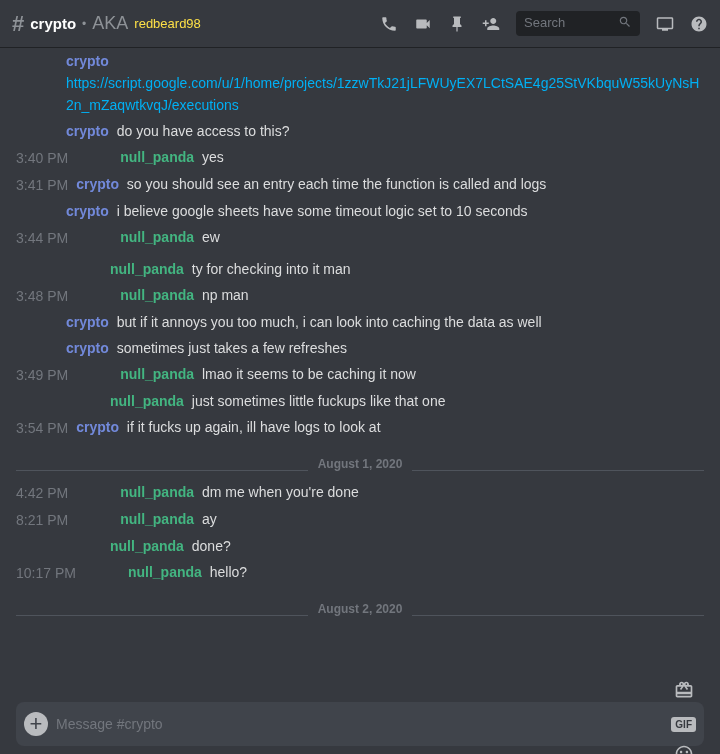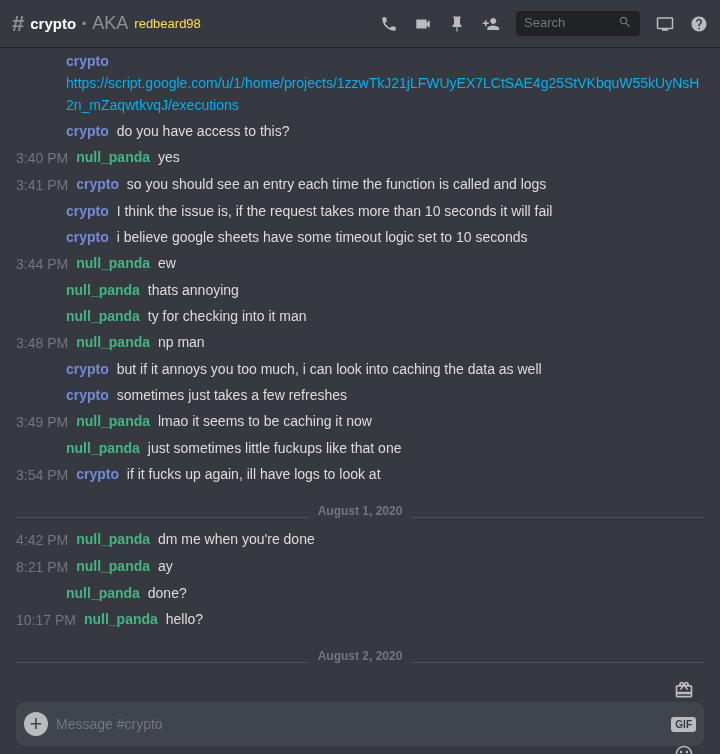--- a/index.html
+++ b/index.html
@@ -120,21 +120,21 @@
 
     .message-content {
       flex: 1;
       line-height: 22px;
     }
     .sender {
       font-weight: 600;
       margin-right: 4px;
     }
     .sender.crypto { color: #7289da; }
-    .sender.null_panda { color: #43b581; }
+    .sender.null_panda { color: #43b581; margin-left: 44px; }
 
     .msg-text {
       color: #dcddde;
       word-break: break-word;
     }
     .msg-text a {
       color: #00b0f4;
       text-decoration: none;
     }
 
@@ -296,50 +296,39 @@
   </div>
 
   <div class="message-group">
     <div class="timestamp-row">3:41 PM</div>
     <div class="message-content">
       <span class="sender crypto">crypto</span>
       <span class="msg-text">so you should see an entry each time the function is called and logs</span>
     </div>
   </div>
 
-  <div class="message-group">
-    <div class="timestamp-row spacer"></div>
-    <div class="message-content">
-      <span class="sender crypto">crypto</span>
-      <span class="msg-text">I think the issue is, if the request takes more than 10 seconds it will fail</span>
-    </div>
-  </div>
 
   <div class="message-group">
     <div class="timestamp-row spacer"></div>
     <div class="message-content">
       <span class="sender crypto">crypto</span>
       <span class="msg-text">i believe google sheets have some timeout logic set to 10 seconds</span>
     </div>
   </div>
 
   <div class="message-group">
     <div class="timestamp-row">3:44 PM</div>
     <div class="message-content">
       <span class="sender null_panda">null_panda</span>
       <span class="msg-text">ew</span>
     </div>
   </div>
 
   <div class="message-group">
     <div class="timestamp-row spacer"></div>
-    <div class="message-content">
-      <span class="sender null_panda">null_panda</span>
-      <span class="msg-text">thats annoying</span>
-    </div>
   </div>
 
   <div class="message-group">
     <div class="timestamp-row spacer"></div>
     <div class="message-content">
       <span class="sender null_panda">null_panda</span>
       <span class="msg-text">ty for checking into it man</span>
     </div>
   </div>
 

